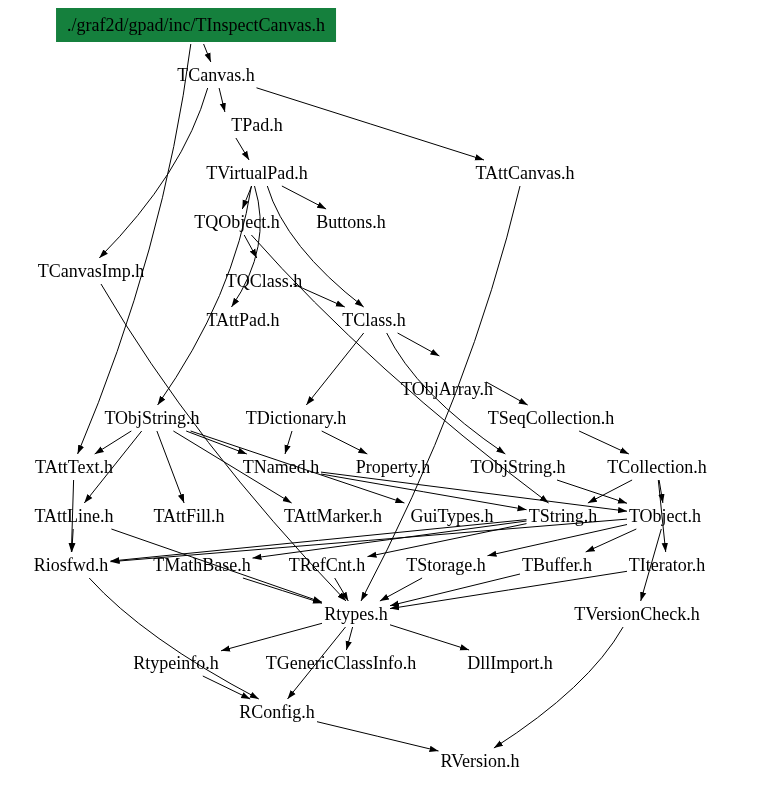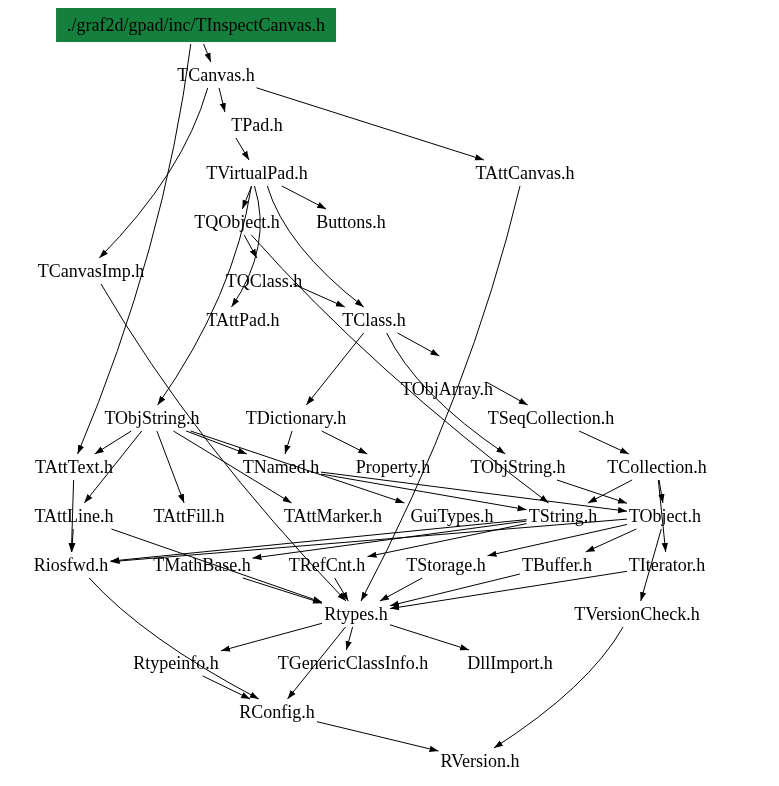--- a/index.html
+++ b/index.html
@@ -131,18 +131,18 @@
       <div class="node" style="left: 665px; top: 516px;">TObject.h</div>
       <div class="node" style="left: 71px; top: 565px;">Riosfwd.h</div>
       <div class="node" style="left: 202px; top: 565px;">TMathBase.h</div>
       <div class="node" style="left: 327px; top: 565px;">TRefCnt.h</div>
       <div class="node" style="left: 446px; top: 565px;">TStorage.h</div>
       <div class="node" style="left: 557px; top: 565px;">TBuffer.h</div>
       <div class="node" style="left: 667px; top: 565px;">TIterator.h</div>
       <div class="node" style="left: 356px; top: 614px;">Rtypes.h</div>
       <div class="node" style="left: 637px; top: 614px;">TVersionCheck.h</div>
       <div class="node" style="left: 176px; top: 663px;">Rtypeinfo.h</div>
-      <div class="node" style="left: 353px; top: 663px;">TGenericClassInfo.h</div>
+      <div class="node" style="left: 341px; top: 663px;">TGenericClassInfo.h</div>
       <div class="node" style="left: 510px; top: 663px;">DllImport.h</div>
       <div class="node" style="left: 277px; top: 712px;">RConfig.h</div>
       <div class="node" style="left: 480px; top: 761px;">RVersion.h</div>
     </div>
 </div>
 
 </body></html>

